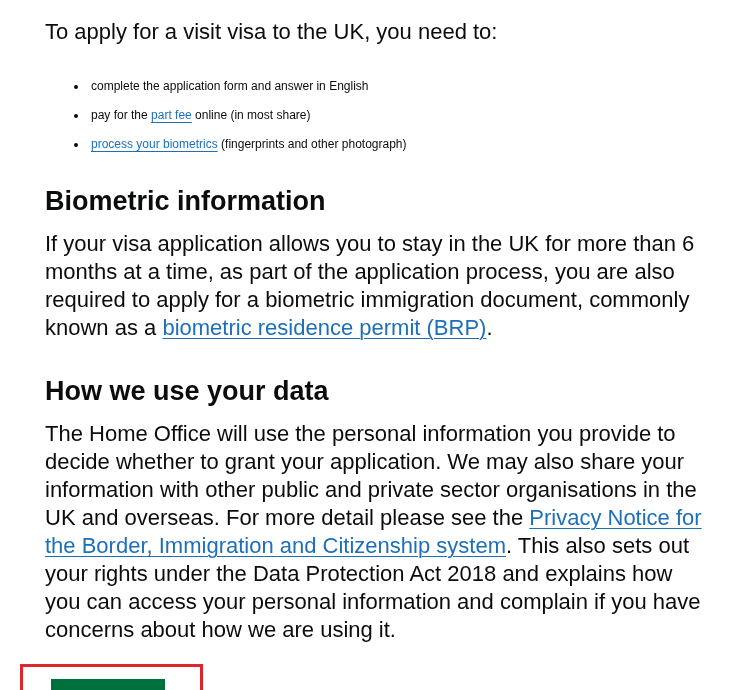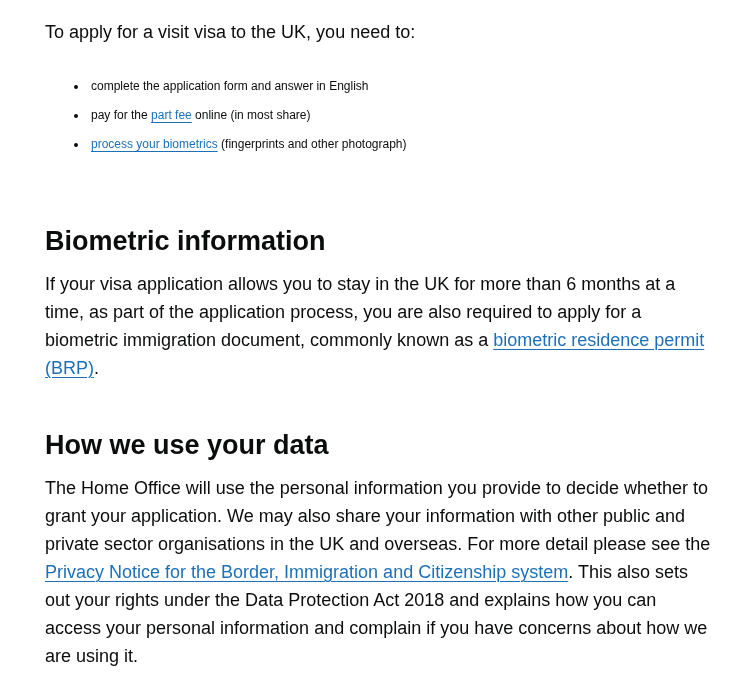--- a/index.html
+++ b/index.html
@@ -19,21 +19,21 @@
     background: var(--page-bg);
     overflow: hidden;
     font-family: "Liberation Sans", sans-serif;
     color: var(--text);
   }
   .content {
     padding: 6px 40px 0 45px;
     width: 755px;
   }
   p.body-text {
-    font-size: 18px;
+    font-size: 22px;
     line-height: 28px;
     margin: 12px 0 0 0;
     max-width: 668px;
   }
   ul.req-list {
     margin: 26px 0 0 0;
     padding-left: 43px;
     max-width: 640px;
   }
   ul.req-list li {
@@ -49,22 +49,22 @@
     text-decoration-thickness: 1px;
     cursor: pointer;
   }
   h2.section-heading {
     font-size: 27px;
     font-weight: 700;
     line-height: 30px;
     margin: 44px 0 14px 0;
     color: var(--text);
   }
-  h2#heading-biometric { margin-top: 68px; }
-  h2#heading-data { margin-top: 48px; }
+  h2#heading-biometric { margin-top: 28px; }
+  h2#heading-data { margin-top: 34px; }
   .annotation-box {
     display: inline-block;
     margin: 20px 0 0 -25px;
     padding: 12px 35px 7px 28px;
     border: 3px solid var(--annotation-red);
   }
   .start-button {
     display: inline-block;
     border: none;
     background: var(--button-green);

